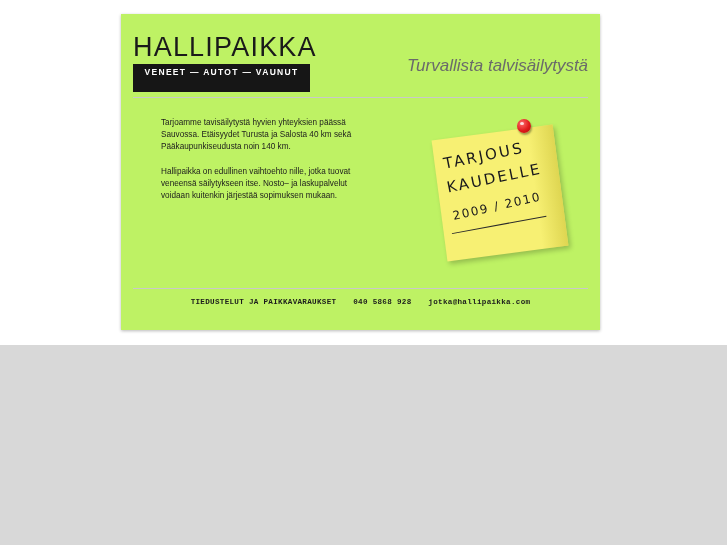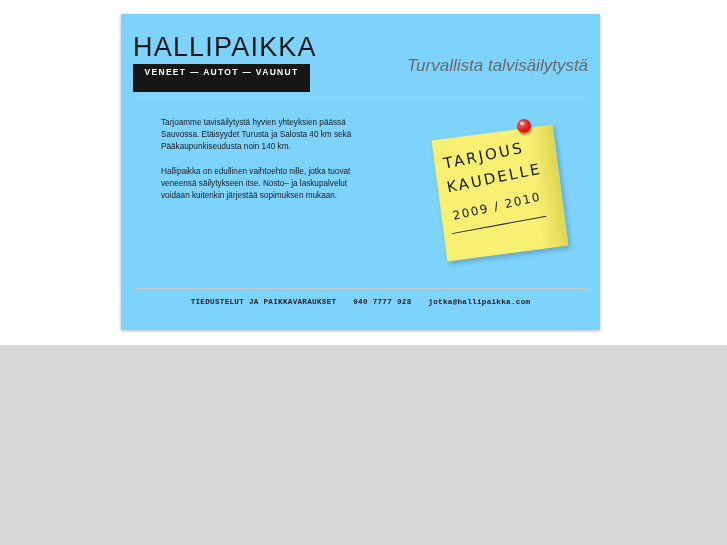--- a/index.html
+++ b/index.html
@@ -27,21 +27,21 @@
     width: 727px;
     height: 200px;
     background: #d8d8d8;
   }
   .card {
     position: absolute;
     left: 121px;
     top: 14px;
     width: 479px;
     height: 316px;
-    background: #7dd3fc;
+    background: #bef264;
     box-shadow: 0 1px 3px rgba(0,0,0,0.28);
   }
 
   
   .header {
     position: absolute;
     left: 0;
     top: 0;
     width: 479px;
     height: 86px;
@@ -244,19 +244,19 @@
       <div class="pin">
         <div class="pin-shine"></div>
       </div>
     </div>
 
     <div class="rule bottom"></div>
 
     <div class="footer">
       <span>TIEDUSTELUT JA PAIKKAVARAUKSET</span>
       <span class="sp"></span>
-      <span>040 7777 928</span>
+      <span>040 5868 928</span>
       <span class="sp"></span>
       <span>jotka@hallipaikka.com</span>
     </div>
 
   </div>
 </div>
 
 </body></html>

